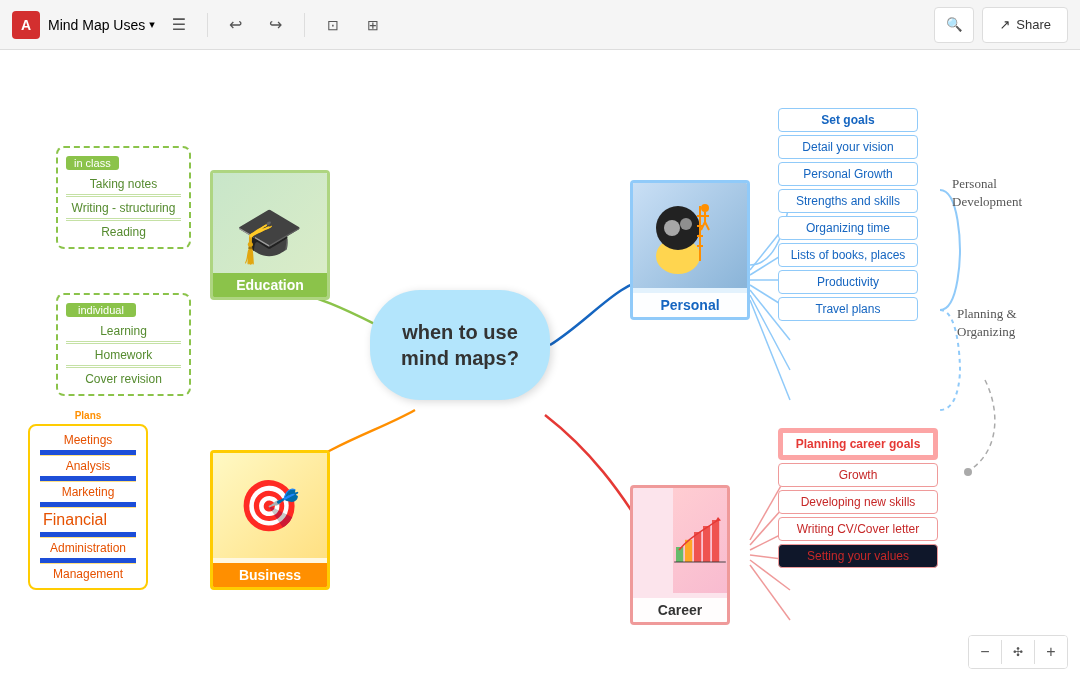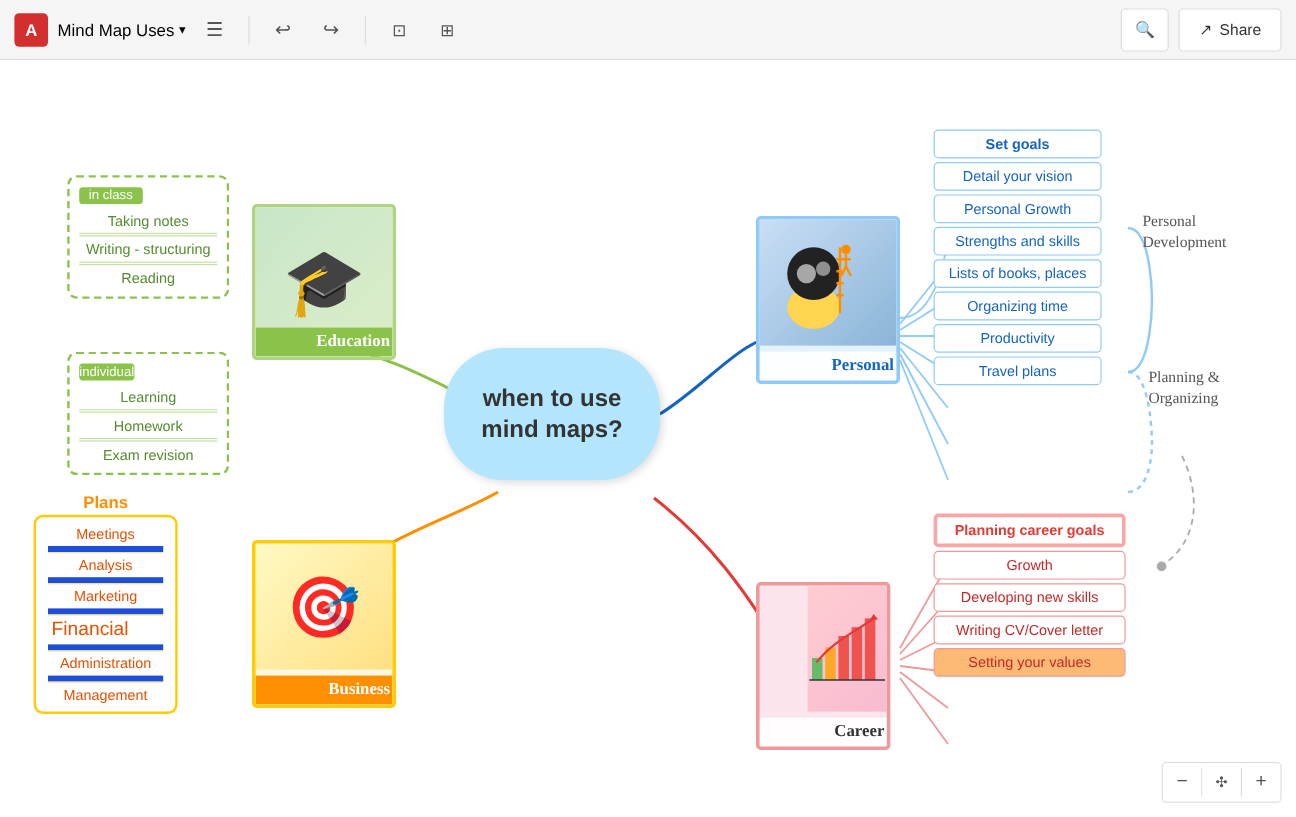--- a/index.html
+++ b/index.html
@@ -119,26 +119,25 @@
       border: 3px solid #ddd;
       border-radius: 4px;
       overflow: hidden;
       z-index: 10;
       background: #f5f5f5;
     }
     .topic-label {
       position: absolute;
       bottom: 0; left: 0; right: 0;
       background: rgba(255,255,255,0.85);
-      text-align: right;
+      text-align: center;
       font-size: 14px;
       font-weight: bold;
       padding: 4px 2px;
       color: #333;
-      font-family: Liberation Serif, serif;
     }
 
     
     .education-node {
       left: 210px; top: 120px;
       background: #e8f5e9;
       border-color: #aed581;
     }
     .education-img {
       background: linear-gradient(135deg, #c8e6c9 0%, #dcedc8 100%);
@@ -367,26 +366,26 @@
         <div class="edu-item">Taking notes</div>
         <div style="height:1px;background:#c5e1a5;margin:1px 0;"></div>
         <div class="edu-item">Writing - structuring</div>
         <div style="height:1px;background:#c5e1a5;margin:1px 0;"></div>
         <div class="edu-item">Reading</div>
       </div>
     </div>
 
     <div style="position:absolute;left:28px;top:195px;">
       <div style="border:2px dashed #8bc34a;border-radius:8px;padding:5px 8px;background:white;min-width:135px;">
-        <div style="background:#8bc34a;color:white;font-size:11px;padding:1px 0;border-radius:3px;display:inline-block;margin-bottom:4px;">individual</div>
+        <div style="background:#8bc34a;color:white;font-size:11px;padding:1px 12px;border-radius:3px;display:inline-block;margin-bottom:4px;">individual</div>
         <div class="edu-item">Learning</div>
         <div style="height:1px;background:#c5e1a5;margin:1px 0;"></div>
         <div class="edu-item">Homework</div>
         <div style="height:1px;background:#c5e1a5;margin:1px 0;"></div>
-        <div class="edu-item">Exam revision</div>
+        <div class="edu-item">Cover revision</div>
       </div>
     </div>
   </div>
 
   <div class="topic-node personal-node" style="left:630px;top:130px;width:120px;height:140px;">
     <div style="width:100%;height:105px;background:linear-gradient(135deg,#c9dff5 0%,#8ab4d8 100%);display:flex;align-items:center;justify-content:center;overflow:hidden;">
 
       <svg width="100" height="100" viewBox="0 0 100 100">
 
         <ellipse cx="38" cy="70" rx="22" ry="18" fill="#ffd54f"></ellipse>
@@ -410,22 +409,22 @@
       </svg>
     </div>
     <div class="topic-label" style="background:rgba(255,255,255,0.9);color:#1565c0;font-weight:bold;">Personal</div>
   </div>
 
   <div class="personal-right" style="left:778px;top:58px;">
     <div class="personal-item" style="color:#1565c0;font-weight:bold;">Set goals</div>
     <div class="personal-item">Detail your vision</div>
     <div class="personal-item">Personal Growth</div>
     <div class="personal-item">Strengths and skills</div>
+    <div class="personal-item">Organizing time</div>
     <div class="personal-item">Lists of books, places</div>
-    <div class="personal-item">Organizing time</div>
     <div class="personal-item">Productivity</div>
     <div class="personal-item">Travel plans</div>
   </div>
 
   <div class="personal-dev-label" style="left:952px;top:125px;">
     <span style="white-space:pre-line;">Personal
 Development</span>
   </div>
 
   <div class="planning-label" style="left:957px;top:255px;">
@@ -434,60 +433,60 @@
   </div>
 
   <div class="topic-node business-node" style="left:210px;top:400px;width:120px;height:140px;">
     <div style="width:100%;height:105px;background:linear-gradient(135deg,#fff9c4 0%,#ffe082 100%);display:flex;align-items:center;justify-content:center;font-size:50px;">
       <span>🎯</span>
     </div>
     <div class="topic-label" style="background:#ff8f00;color:white;font-weight:bold;">Business</div>
   </div>
 
   <div style="position:absolute;left:28px;top:360px;">
-    <div style="text-align:center;color:#ff8f00;font-size:14px;font-weight:bold;margin-bottom:3px;">Plans</div>
+    <div style="text-align:center;color:#ff8f00;font-size:10px;font-weight:bold;margin-bottom:3px;">Plans</div>
     <div style="border:2px solid #ffcc02;border-radius:8px;padding:4px 10px;background:white;min-width:120px;">
       <div class="biz-item" style="color:#e65100;font-size:12px;text-align:center;padding:3px;">Meetings</div>
       <div style="height:1px;background:#ffe082;"></div>
       <div class="biz-item" style="color:#e65100;font-size:12px;text-align:center;padding:3px;">Analysis</div>
       <div style="height:1px;background:#ffe082;"></div>
       <div class="biz-item" style="color:#e65100;font-size:12px;text-align:center;padding:3px;">Marketing</div>
       <div style="height:1px;background:#ffe082;"></div>
       <div class="biz-item" style="color:#e65100;font-size:16px;text-align:left;padding:3px;">Financial</div>
       <div style="height:1px;background:#ffe082;"></div>
       <div class="biz-item" style="color:#e65100;font-size:12px;text-align:center;padding:3px;">Administration</div>
       <div style="height:1px;background:#ffe082;"></div>
       <div class="biz-item" style="color:#e65100;font-size:12px;text-align:center;padding:3px;">Management</div>
     </div>
   </div>
 
-  <div class="topic-node career-node" style="left:630px;top:435px;width:112px;height:140px;padding-left:40px;">
+  <div class="topic-node career-node" style="left:630px;top:435px;width:100px;height:140px;padding-left:40px;">
     <div style="width:100%;height:105px;background:linear-gradient(135deg,#ffcdd2 0%,#f8bbd0 100%);display:flex;align-items:center;justify-content:center;">
 
       <svg width="90" height="80" viewBox="0 0 90 80">
         <rect x="5" y="50" width="12" height="25" fill="#66bb6a"></rect>
         <rect x="20" y="38" width="12" height="37" fill="#ffa726"></rect>
         <rect x="35" y="25" width="12" height="50" fill="#ef5350"></rect>
         <rect x="50" y="15" width="12" height="60" fill="#ef5350"></rect>
         <rect x="65" y="5" width="12" height="70" fill="#ef5350"></rect>
 
         <path d="M 10 55 C 30 30, 55 20, 75 5" stroke="#e53935" stroke-width="2.5" fill="none"></path>
         <polygon points="75,0 70,8 80,6" fill="#e53935"></polygon>
         <line x1="2" y1="75" x2="88" y2="75" stroke="#333" stroke-width="1.5"></line>
       </svg>
     </div>
     <div class="topic-label" style="background:rgba(255,255,255,0.9);color:#333;font-weight:bold;">Career</div>
   </div>
 
   <div style="position:absolute;left:778px;top:378px;">
-    <div style="color:#e53935;font-size:12px;font-weight:bold;padding:4px 8px;border:3px solid #fca5a5;border-radius:4px;margin-bottom:3px;background:white;min-width:160px;text-align:center;">Planning career goals</div>
+    <div style="color:#e53935;font-size:12px;font-weight:bold;padding:4px 8px;border:5px solid #fca5a5;border-radius:4px;margin-bottom:3px;background:white;min-width:160px;text-align:center;">Planning career goals</div>
     <div style="color:#c62828;font-size:12px;padding:4px 8px;border:1px solid #ef9a9a;border-radius:4px;margin-bottom:3px;background:white;min-width:160px;text-align:center;">Growth</div>
     <div style="color:#c62828;font-size:12px;padding:4px 8px;border:1px solid #ef9a9a;border-radius:4px;margin-bottom:3px;background:white;min-width:160px;text-align:center;">Developing new skills</div>
     <div style="color:#c62828;font-size:12px;padding:4px 8px;border:1px solid #ef9a9a;border-radius:4px;margin-bottom:3px;background:white;min-width:160px;text-align:center;">Writing CV/Cover letter</div>
-    <div style="color:#c62828;font-size:12px;padding:4px 8px;border:1px solid #ef9a9a;border-radius:4px;margin-bottom:3px;background:#fdba74;min-width:160px;text-align:center;">Setting  your values</div>
+    <div style="color:#c62828;font-size:12px;padding:4px 8px;border:1px solid #ef9a9a;border-radius:4px;margin-bottom:3px;background:#0f172a;min-width:160px;text-align:center;">Setting  your values</div>
   </div>
 
   <div class="zoom-controls">
     <button class="zoom-btn">
       <span>−</span>
     </button>
     <div class="zoom-divider"></div>
     <button class="zoom-btn" style="font-size:12px;">
       <span>✣</span>
     </button>

